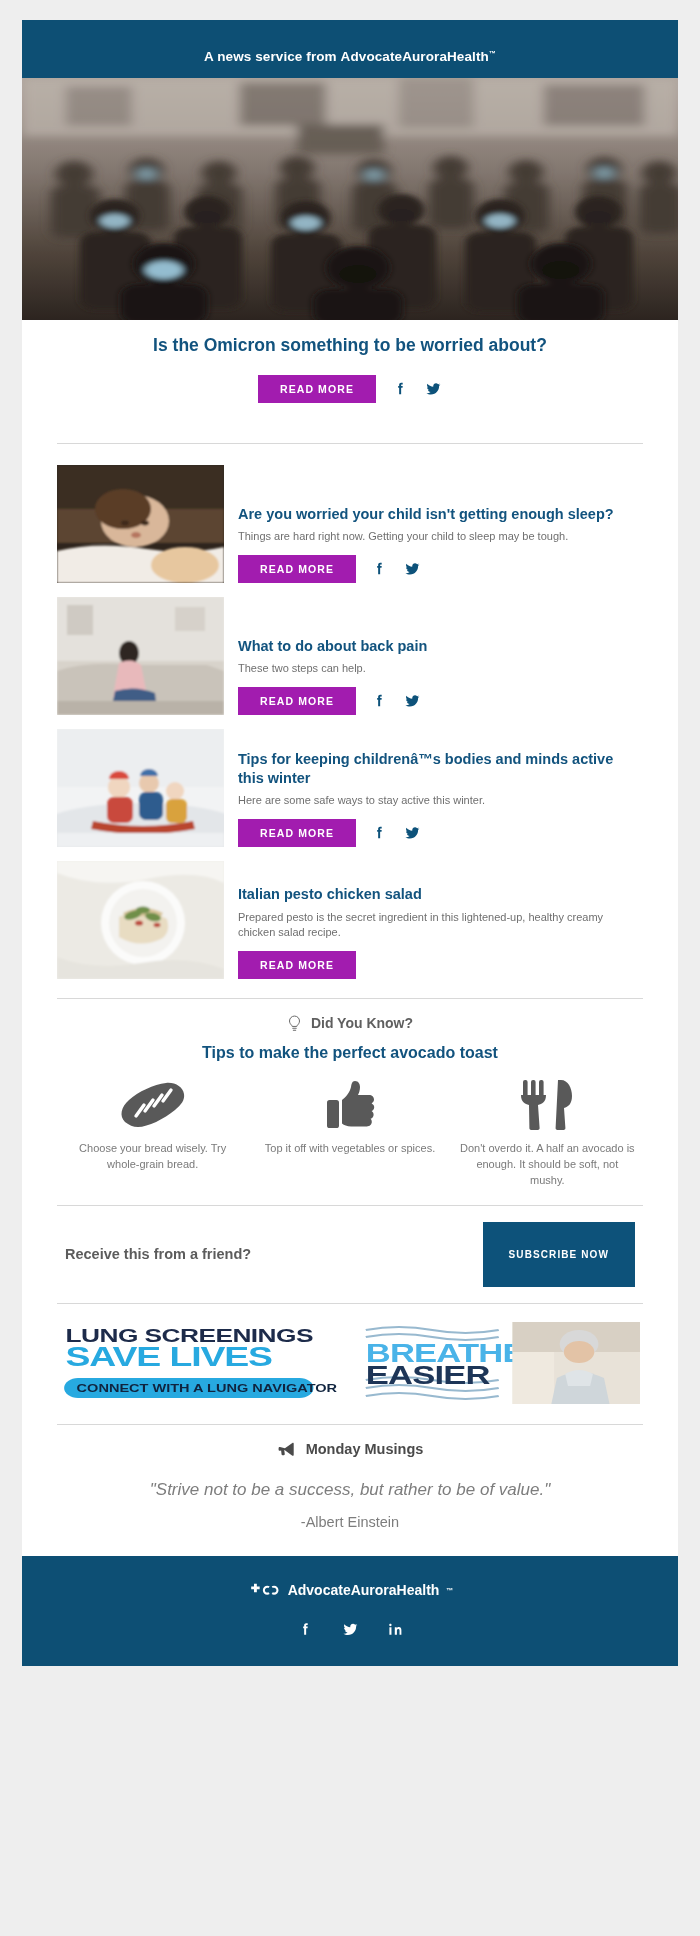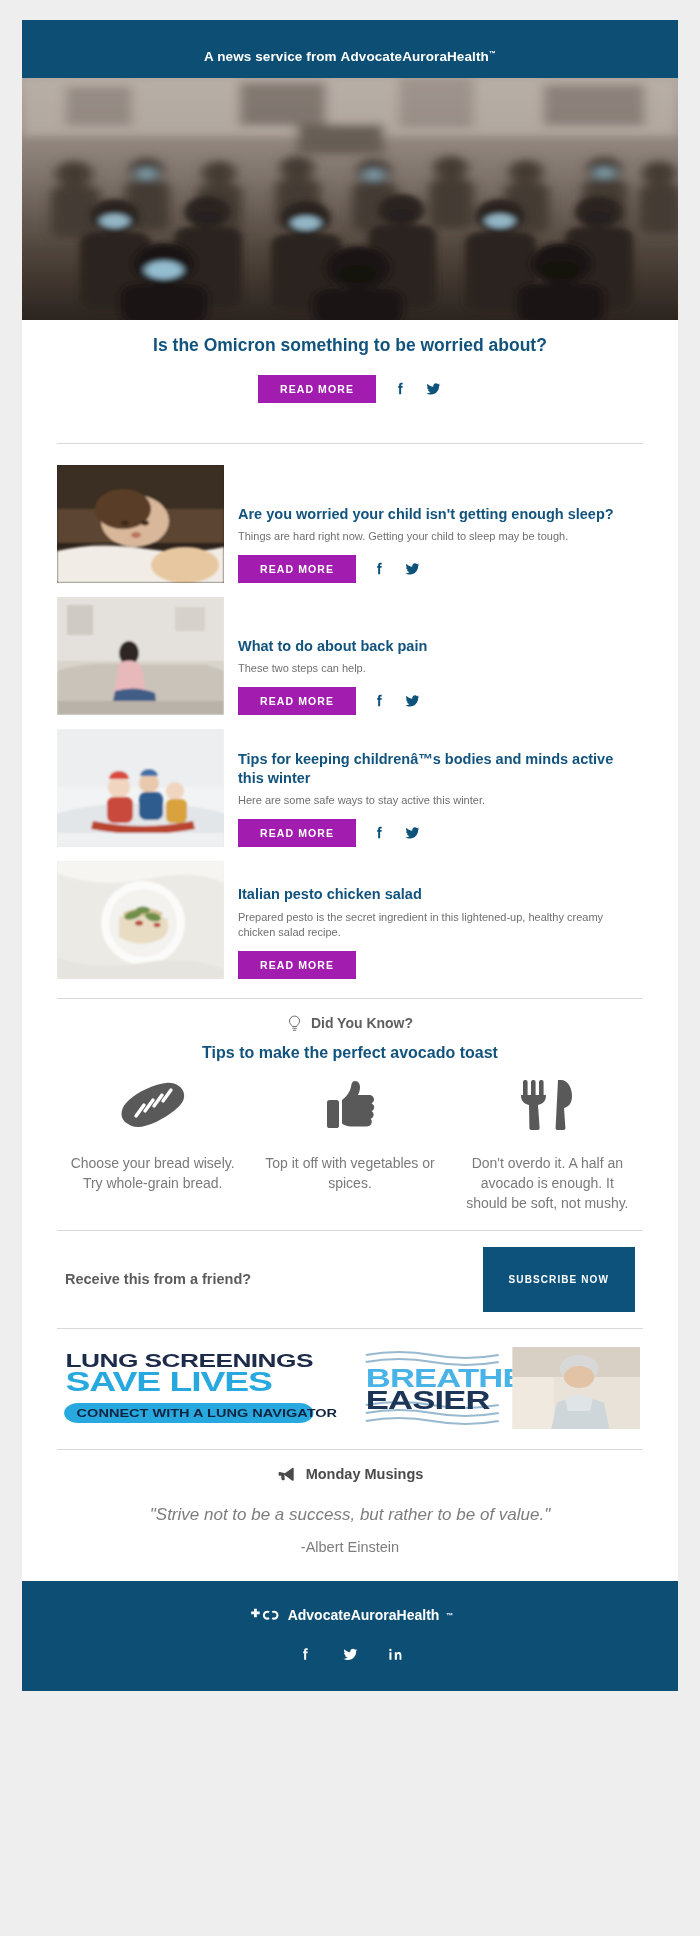--- a/index.html
+++ b/index.html
@@ -151,23 +151,23 @@
     display: flex;
     justify-content: space-between;
     gap: 10px;
     padding: 0 2px 16px 2px;
   }
   .tip { flex: 1; text-align: center; }
   .tip-ico { height: 52px; display: flex; align-items: flex-end; justify-content: center; }
   .tip-ico svg { display: block; fill: #595959; }
   .tip-text {
     color: #7a7a7a;
-    font-size: 14px;
+    font-size: 11px;
     line-height: 1.45;
-    margin-top: 23px;
+    margin-top: 11px;
     padding: 0 6px;
   }
 
   
   .subscribe {
     display: flex;
     align-items: center;
     justify-content: space-between;
     padding: 16px 8px 16px 8px;
   }

